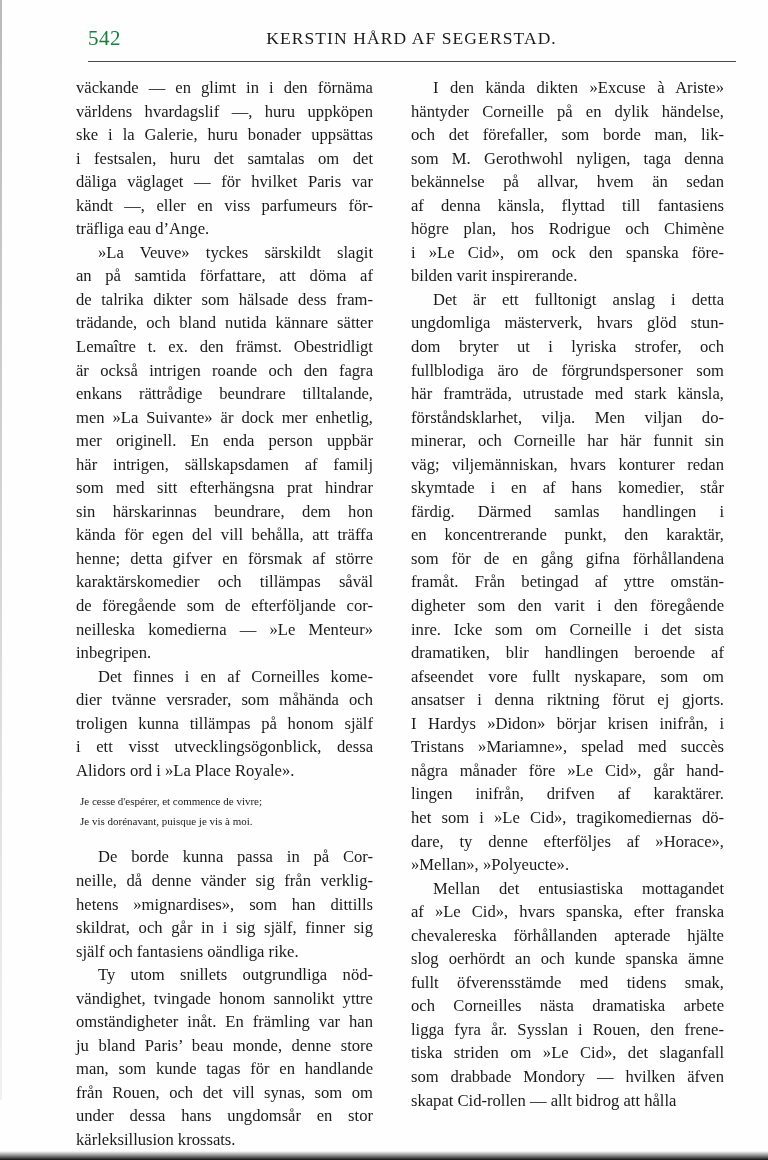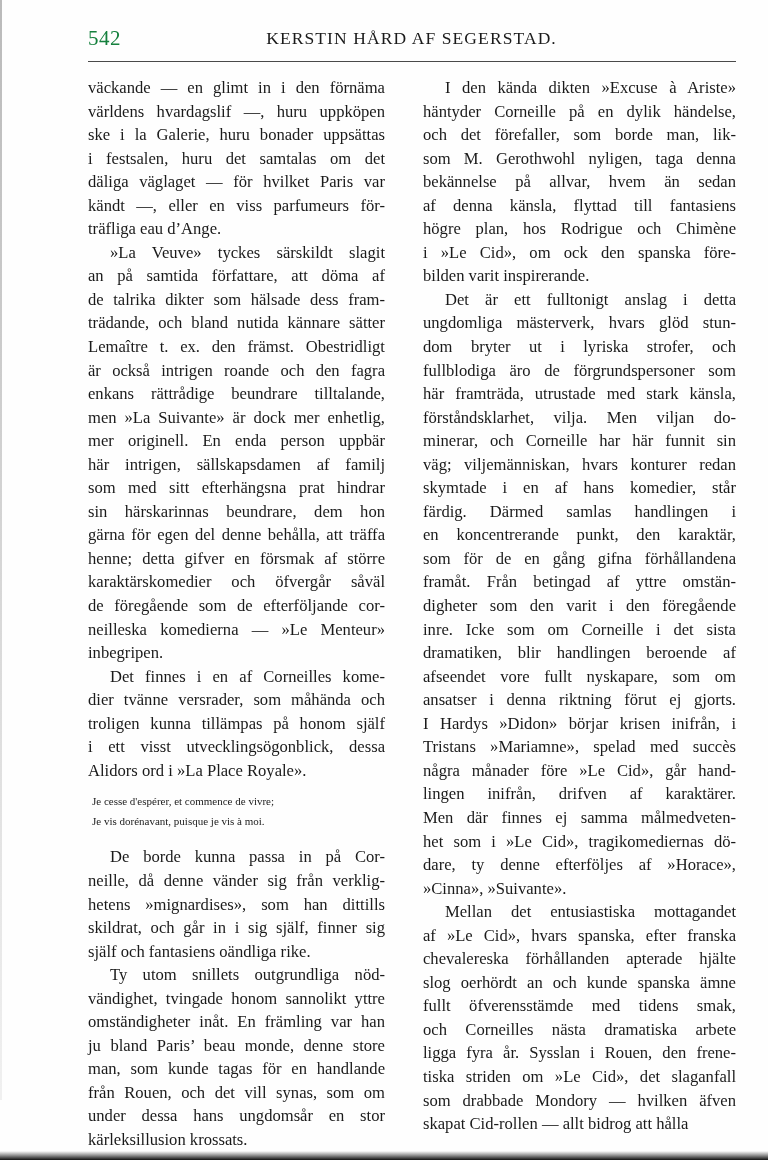--- a/index.html
+++ b/index.html
@@ -73,21 +73,21 @@
     top: 61px;
     width: 648px;
     height: 1px;
     background: #2a2a2a;
     opacity: 0.85;
   }
 
   
   .columns {
     position: absolute;
-    left: 88px;
+    left: 76px;
     top: 76px;
     width: 648px;
     display: flex;
     justify-content: space-between;
   }
   .col {
     width: 297px;
   }
   .col-right { width: 313px; }
 
@@ -152,23 +152,23 @@
             <span class="ln">de talrika dikter som hälsade dess fram-</span>
             <span class="ln">trädande, och bland nutida kännare sätter</span>
             <span class="ln">Lemaître t. ex. den främst.  Obestridligt</span>
             <span class="ln">är också intrigen roande och den fagra</span>
             <span class="ln">enkans rättrådige beundrare tilltalande,</span>
             <span class="ln">men »La Suivante» är dock mer enhetlig,</span>
             <span class="ln">mer originell.  En enda person uppbär</span>
             <span class="ln">här intrigen, sällskapsdamen af familj</span>
             <span class="ln">som med sitt efterhängsna prat hindrar</span>
             <span class="ln">sin härskarinnas beundrare, dem hon</span>
-            <span class="ln">gärna för egen del denne behålla, att träffa</span>
+            <span class="ln">kända för egen del vill behålla, att träffa</span>
             <span class="ln">henne; detta gifver en försmak af större</span>
-            <span class="ln">karaktärskomedier och öfvergår såväl</span>
+            <span class="ln">karaktärskomedier och tillämpas såväl</span>
             <span class="ln">de föregående som de efterföljande cor-</span>
             <span class="ln">neilleska komedierna — »Le Menteur»</span>
             <span class="ln last">inbegripen.</span>
           </p>
           <p class="para">
             <span class="ln"><span class="indent"></span>Det finnes i en af Corneilles kome-</span>
             <span class="ln">dier tvänne versrader, som måhända och</span>
             <span class="ln">troligen kunna tillämpas på honom själf</span>
             <span class="ln">i ett visst utvecklingsögonblick, dessa</span>
             <span class="ln last">Alidors ord i »La Place Royale».</span>
@@ -228,24 +228,23 @@
             <span class="ln">framåt.  Från betingad af yttre omstän-</span>
             <span class="ln">digheter som den varit i den föregående</span>
             <span class="ln">inre.  Icke som om Corneille i det sista</span>
             <span class="ln">dramatiken, blir handlingen beroende af</span>
             <span class="ln">afseendet vore fullt nyskapare, som om</span>
             <span class="ln">ansatser i denna riktning förut ej gjorts.</span>
             <span class="ln">I Hardys »Didon» börjar krisen inifrån, i</span>
             <span class="ln">Tristans »Mariamne», spelad med succès</span>
             <span class="ln">några månader före »Le Cid», går hand-</span>
             <span class="ln">lingen inifrån, drifven af karaktärer.</span>
-            <span class="ln">Men där finnes ej samma målmedveten-</span>
             <span class="ln">het som i »Le Cid», tragikomediernas dö-</span>
             <span class="ln">dare, ty denne efterföljes af »Horace»,</span>
-            <span class="ln last">»Cinna», »Suivante».</span>
+            <span class="ln last">»Mellan», »Polyeucte».</span>
           </p>
           <p class="para">
             <span class="ln"><span class="indent"></span>Mellan det entusiastiska mottagandet</span>
             <span class="ln">af »Le Cid», hvars spanska, efter franska</span>
             <span class="ln">chevalereska förhållanden apterade hjälte</span>
             <span class="ln">slog oerhördt an och kunde spanska ämne</span>
             <span class="ln">fullt öfverensstämde med tidens smak,</span>
             <span class="ln">och Corneilles nästa dramatiska arbete</span>
             <span class="ln">ligga fyra år.  Sysslan i Rouen, den frene-</span>
             <span class="ln">tiska striden om »Le Cid», det slaganfall</span>

